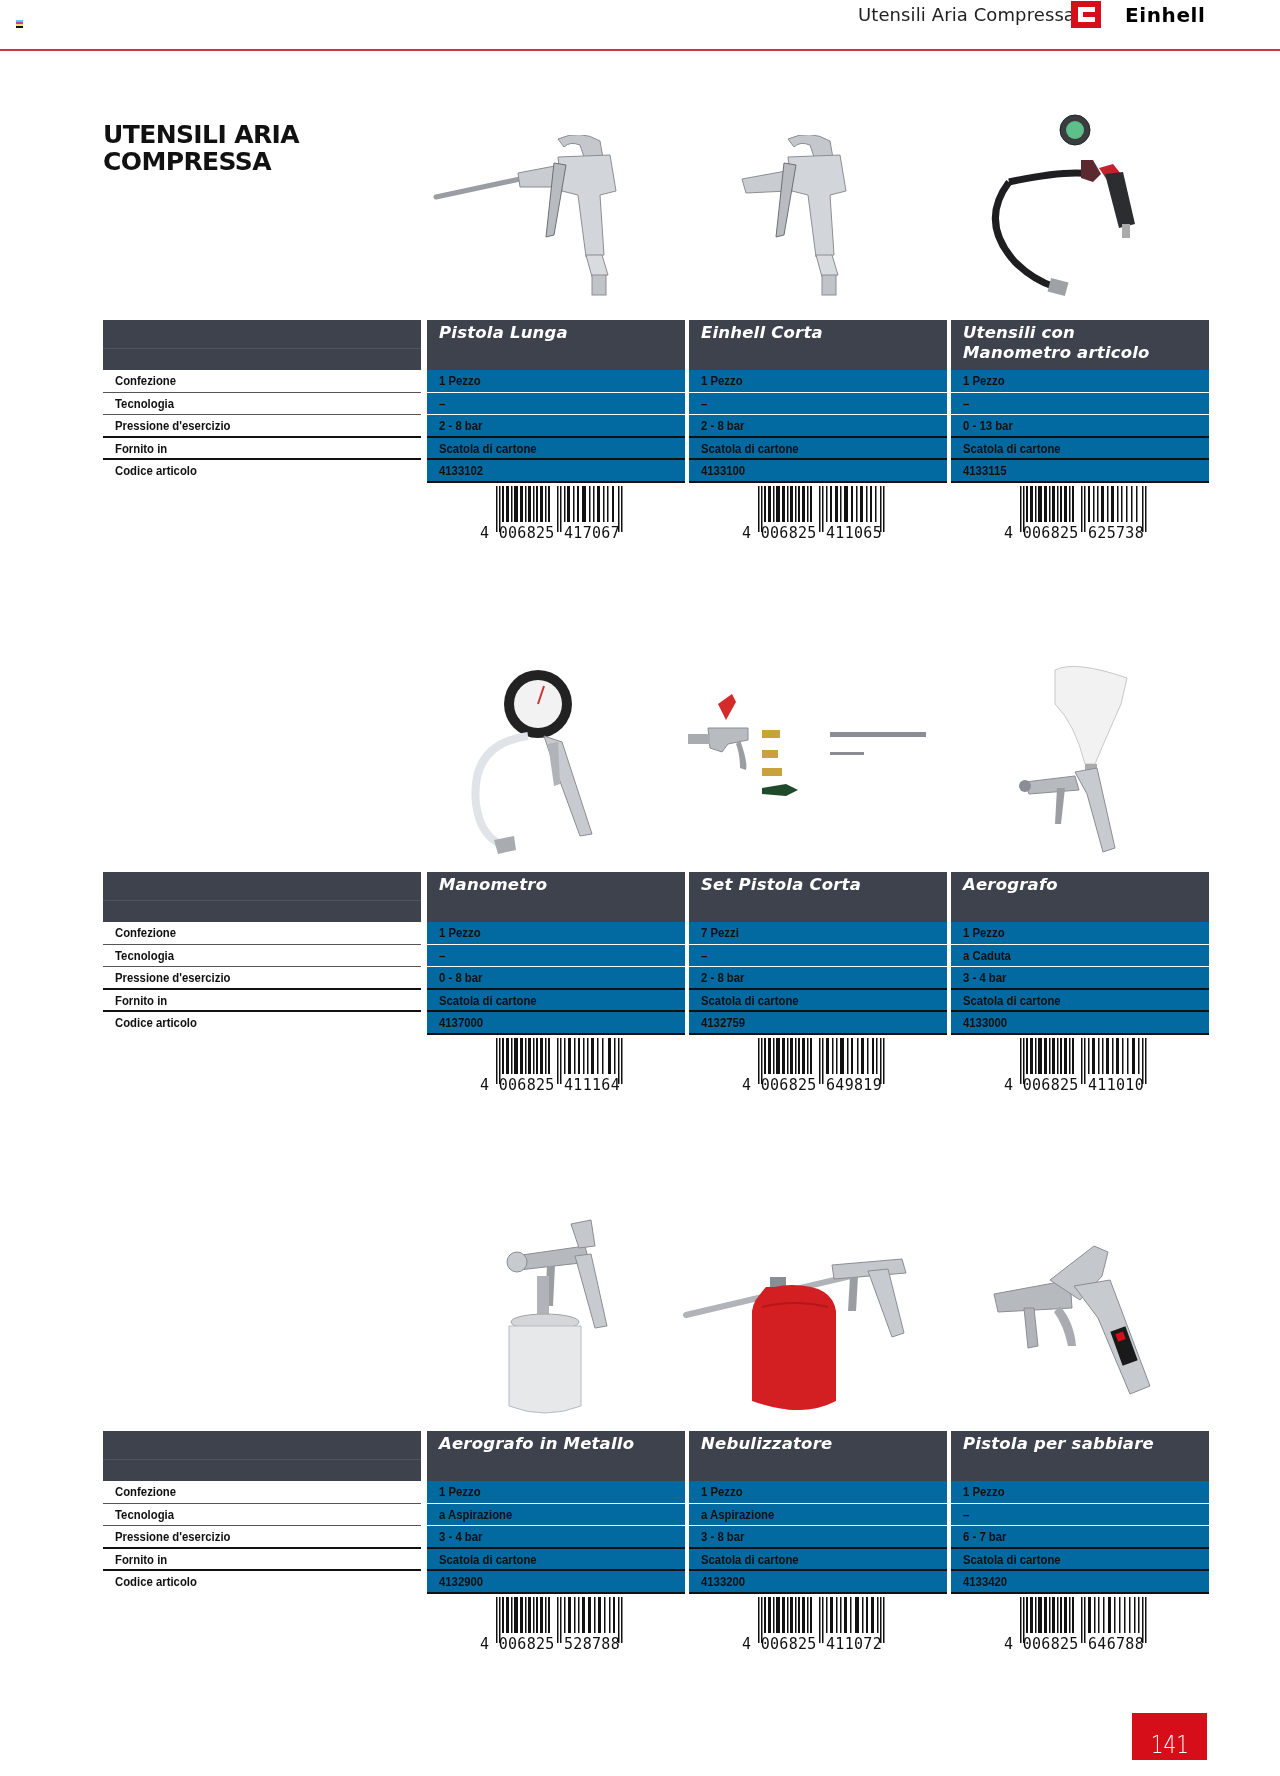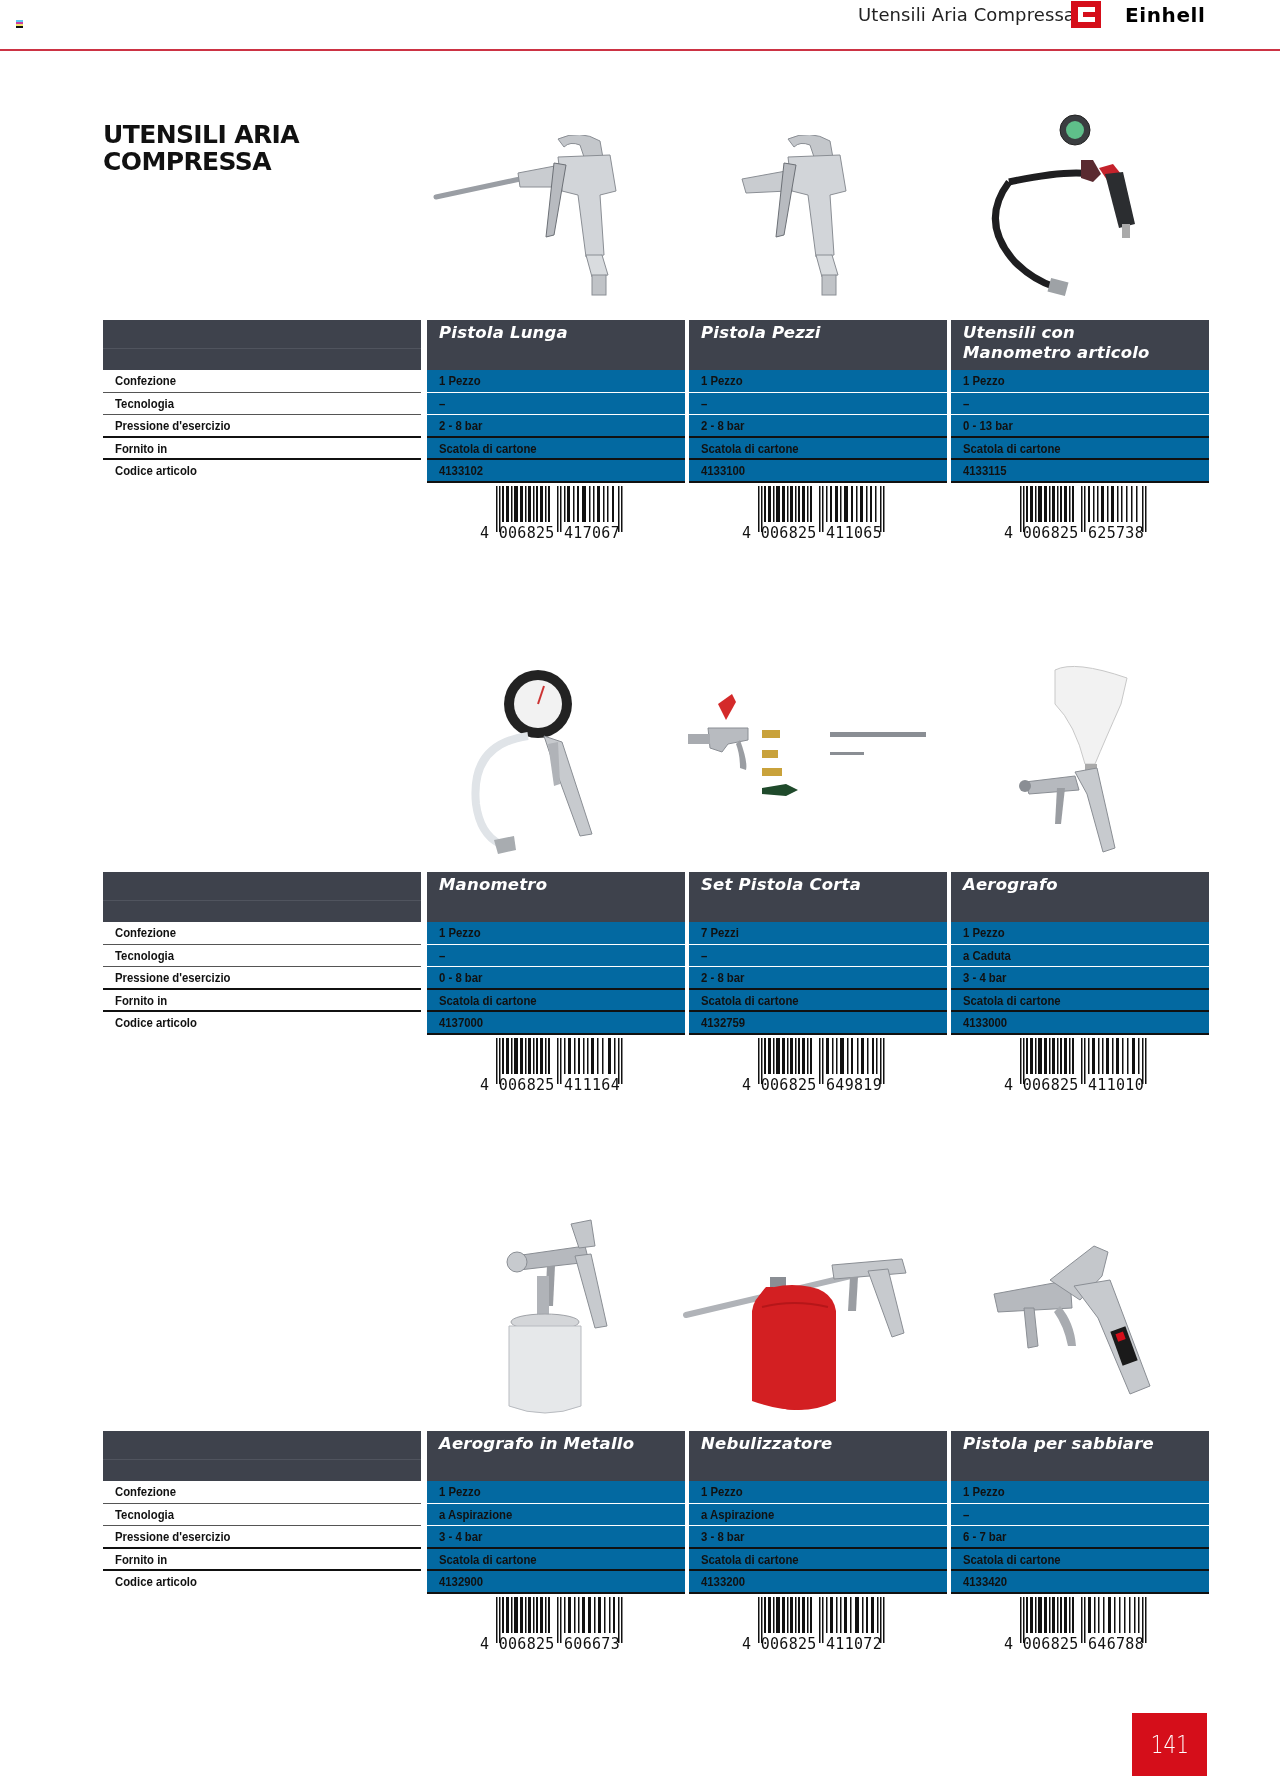--- a/index.html
+++ b/index.html
@@ -34,21 +34,21 @@
   .product-col { position: absolute; top: 0; width: 258px; }
   .product-col .head-block { padding: 3px 12px; color: #fff; font-family: "DejaVu Sans", sans-serif; font-weight: bold; font-size: 16.5px; line-height: 20px; letter-spacing: 0.2px; font-style: italic; }
   .product-col .row { background: #0369a1; border-bottom: 1px solid #fff; }
   .product-col .row.sep { border-bottom: 2px solid #111; }
   .product-col .row.last { border-bottom: 2px solid #111; }
 
   .barcode { position: absolute; width: 150px; height: 56px; }
   .barcode .bars { position: absolute; left: 16px; top: 0; width: 128px; height: 46px; }
   .barcode .digits { position: absolute; left: 0; top: 38px; font-family: "DejaVu Sans Mono", monospace; font-size: 15px; letter-spacing: 0.3px; color: #111; background: transparent; white-space: pre; }
 
-  .page-number { position: absolute; left: 1132px; top: 1713px; width: 75px; height: 63px; background: #d50e1a; color: #fff; font-family: "DejaVu Sans", sans-serif; font-size: 25px; text-align: center; line-height: 63px; font-weight: 300; transform-origin: center; }
+  .page-number { position: absolute; left: 1132px; top: 1713px; width: 75px; height: 47px; background: #d50e1a; color: #fff; font-family: "DejaVu Sans", sans-serif; font-size: 25px; text-align: center; line-height: 63px; font-weight: 300; transform-origin: center; }
   .page-number span { display: inline-block; transform: scaleX(0.8); }
 </style>
 </head>
 <body>
 
 <div class="cmyk">
   <span style="background:#5bc8f0"></span>
     <span style="background:#c83ea3"></span>
     <span style="background:#f2e36a"></span>
     <span style="background:#111"></span>
@@ -112,21 +112,21 @@
 
     <div class="product-col" style="left:324px;">
       <div class="head-block">Pistola Lunga</div>
       <div class="row"><span>1 Pezzo</span></div>
       <div class="row"><span>–</span></div>
       <div class="row sep"><span>2 - 8 bar</span></div>
       <div class="row sep"><span>Scatola di cartone</span></div>
       <div class="row last"><span>4133102</span></div>
     </div>
     <div class="product-col" style="left:586px;">
-      <div class="head-block">Pistola Pezzi</div>
+      <div class="head-block">Einhell Corta</div>
       <div class="row"><span>1 Pezzo</span></div>
       <div class="row"><span>–</span></div>
       <div class="row sep"><span>2 - 8 bar</span></div>
       <div class="row sep"><span>Scatola di cartone</span></div>
       <div class="row last"><span>4133100</span></div>
     </div>
     <div class="product-col" style="left:848px;">
       <div class="head-block">
         <div>Utensili con</div>
         <div>Manometro articolo</div>
@@ -528,21 +528,21 @@
           <rect x="92" y="0" width="3" height="36"></rect>
           <rect x="98" y="0" width="1.5" height="36"></rect>
           <rect x="102" y="0" width="3" height="36"></rect>
           <rect x="108" y="0" width="1.5" height="36"></rect>
           <rect x="113" y="0" width="1.5" height="36"></rect>
           <rect x="117" y="0" width="2" height="36"></rect>
           <rect x="122" y="0" width="1.5" height="46"></rect>
           <rect x="125" y="0" width="1.5" height="46"></rect>
         </g>
       </svg>
-    <div class="digits"><span>4</span> <span>006825</span> <span>606673</span></div>
+    <div class="digits"><span>4</span> <span>006825</span> <span>528788</span></div>
   </div>
   <div class="barcode" style="left:742px;top:386px;">
     <svg class="bars" viewBox="0 0 128 46" preserveAspectRatio="none">
         <g fill="#111">
           <rect x="0" y="0" width="1.5" height="46"></rect>
           <rect x="3" y="0" width="1.5" height="46"></rect>
           <rect x="6" y="0" width="2" height="36"></rect>
           <rect x="10" y="0" width="3" height="36"></rect>
           <rect x="15" y="0" width="1.5" height="36"></rect>
           <rect x="18" y="0" width="4" height="36"></rect>

